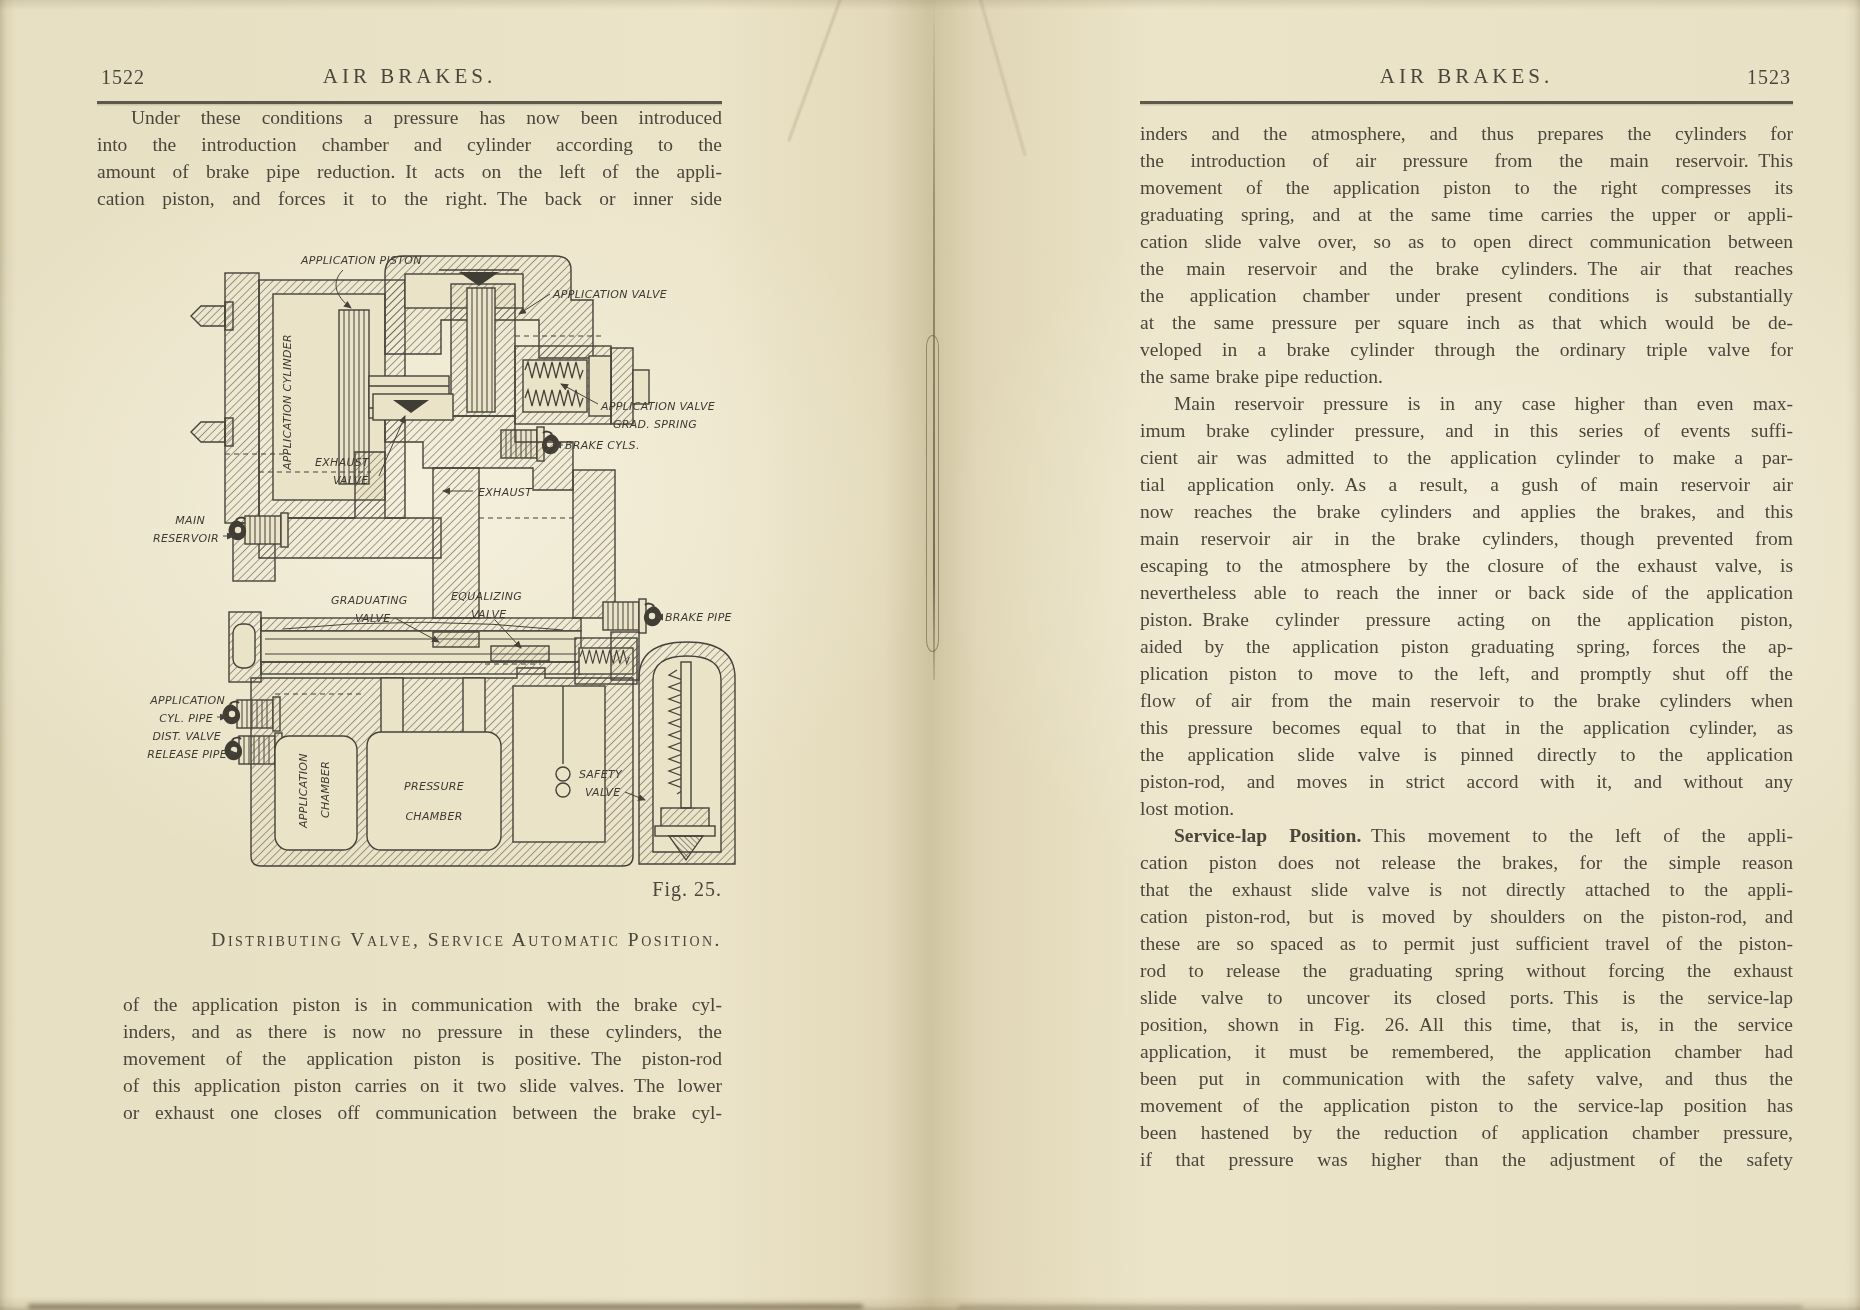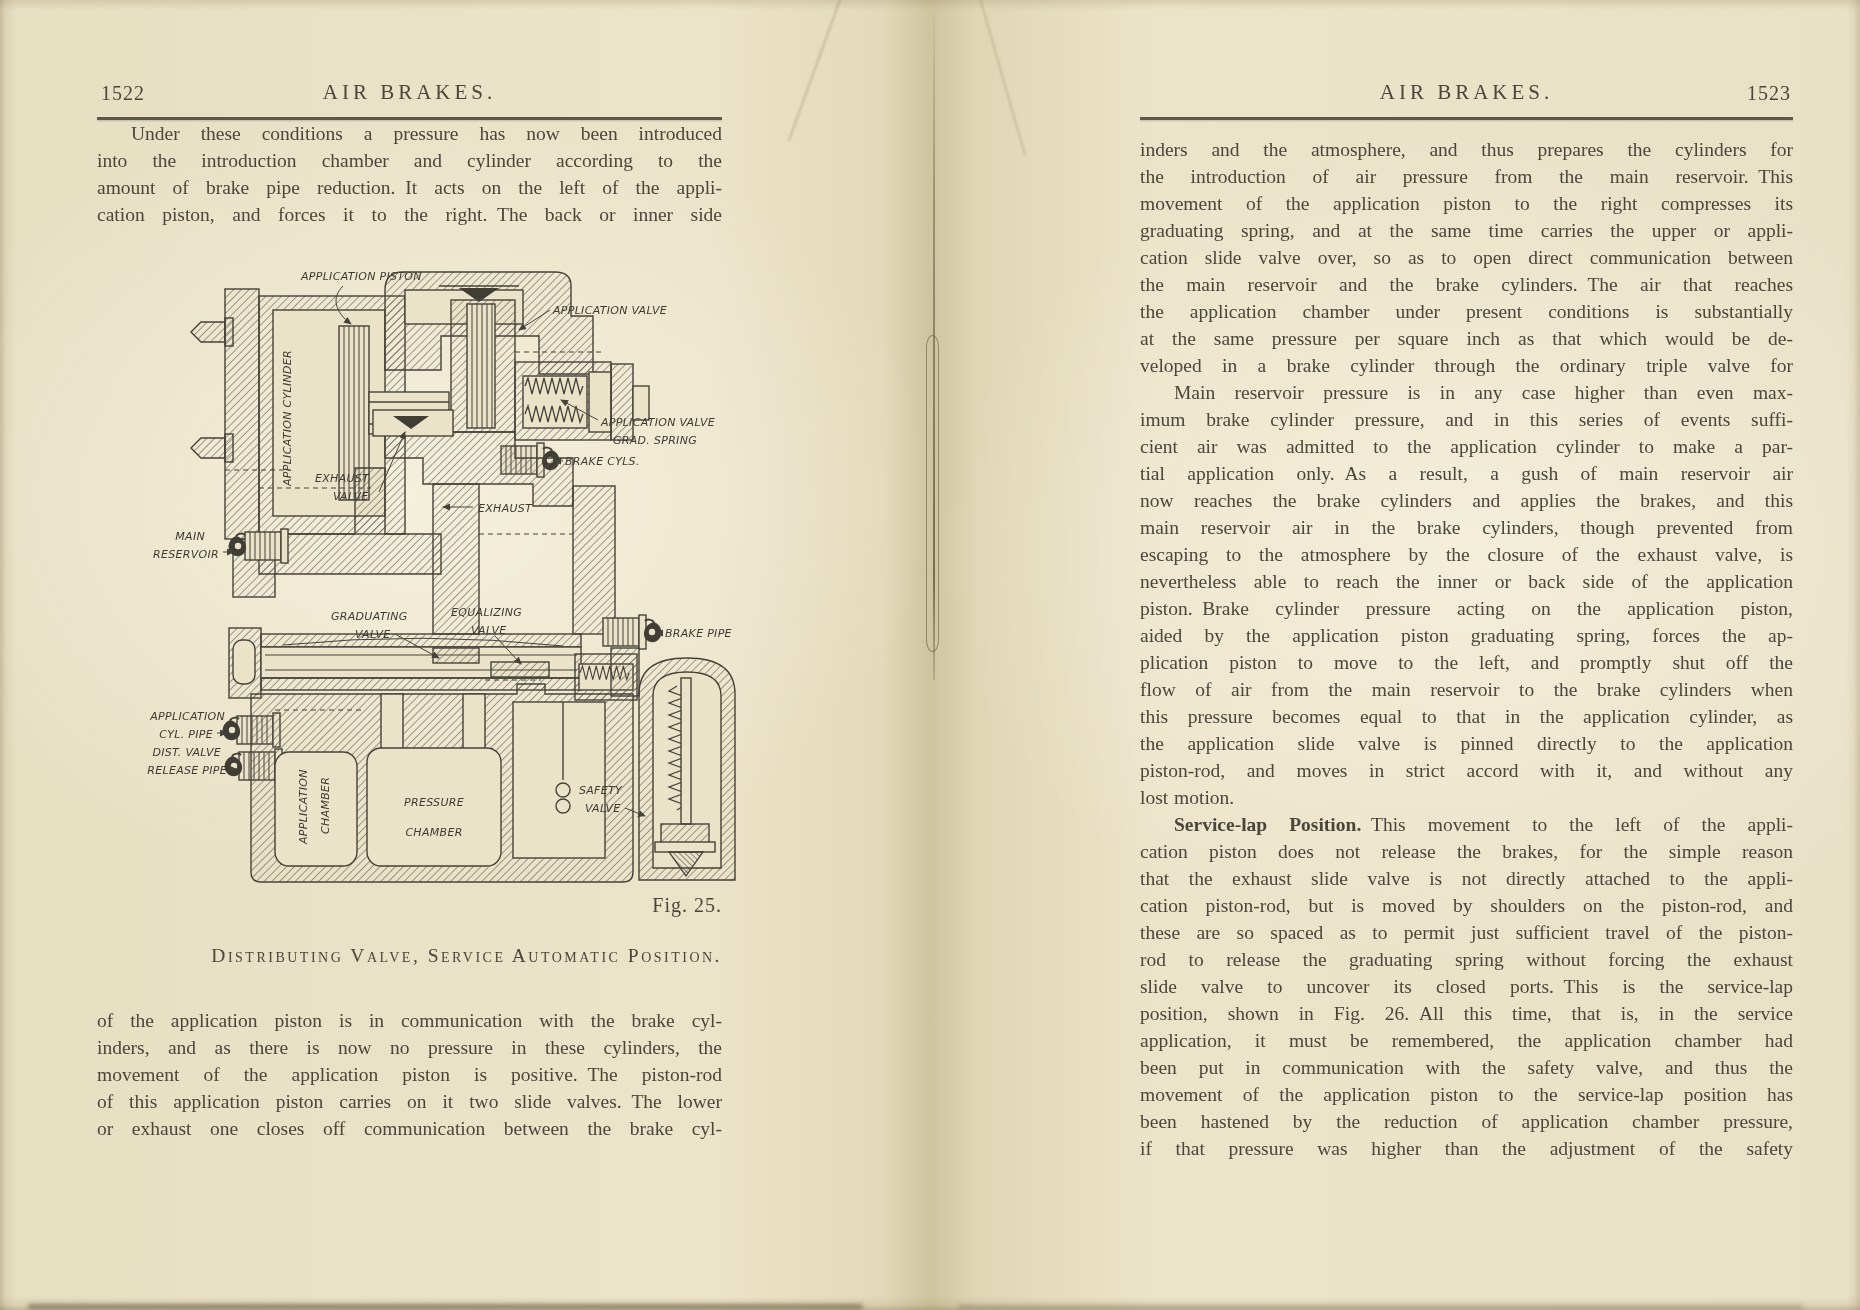--- a/index.html
+++ b/index.html
@@ -19,21 +19,21 @@
   .gutter-line{position:absolute;left:933px;top:0;width:2px;height:680px;
     background:linear-gradient(to bottom, rgba(80,65,40,0), rgba(80,65,40,.40) 30%, rgba(45,35,18,.55) 85%, rgba(45,35,18,.15));
     filter:blur(.4px);}
   .thread{position:absolute;left:926px;top:335px;width:11px;height:315px;
     border:1.6px solid rgba(86,70,44,.50);border-radius:50%/12px;background:transparent;}
   .crease-a{position:absolute;left:815px;top:-14px;width:2px;height:160px;background:rgba(120,104,70,.30);transform:rotate(20deg);filter:blur(1.2px);}
   .crease-b{position:absolute;left:1000px;top:-16px;width:2px;height:175px;background:rgba(120,104,70,.26);transform:rotate(-16deg);filter:blur(1.2px);}
   .shadow-bl{position:absolute;left:28px;bottom:1px;width:835px;height:5px;background:rgba(60,48,28,.48);filter:blur(2px);border-radius:3px;}
   .shadow-br{position:absolute;left:958px;bottom:1px;width:845px;height:4px;background:rgba(60,48,28,.25);filter:blur(2px);border-radius:3px;}
 
-  .page{position:absolute;top:80px;}
+  .page{position:absolute;top:64px;}
   .page-left{left:97px;width:625px;}
   .page-right{left:1140px;width:653px;}
 
   .page-header{position:relative;height:30px;}
   .folio{position:absolute;top:2px;font-size:20px;letter-spacing:1px;}
   .page-left .folio{left:4px;}
   .page-right .folio{right:2px;}
   .running-title{position:absolute;left:0;right:0;top:0;text-align:center;font-size:21px;letter-spacing:4px;}
   .rule{margin-top:7px;height:2.5px;background:rgba(72,68,57,.88);box-shadow:0 1.5px 0 rgba(72,68,57,.18);}
 
@@ -41,21 +41,21 @@
   .para{margin:0;}
   .tline{text-align:justify;text-align-last:justify;}
   .tline.last{text-align-last:left;}
   .tline.indent{text-indent:34px;}
   .tline b{font-weight:bold;}
 
   .figwrap{position:relative;width:630px;height:656px;margin:6px 0 0 36px;}
   .figcap{text-align:right;margin-top:4px;}
   .fig-num{font-size:20px;letter-spacing:1px;}
   .fig-title{font-size:19.5px;font-variant:small-caps;letter-spacing:2.5px;margin-top:28px;}
-  .p2{margin-top:40px;}
+  .p2{margin-top:40px;margin-left:26px;}
 
   
   .hx{fill:url(#hxp);stroke:#45423a;stroke-width:1.4;}
   .paper{fill:#ebe3c8;stroke:#45423a;stroke-width:1.4;}
   .ln{fill:none;stroke:#45423a;stroke-width:1.4;}
   .thin{fill:none;stroke:#45423a;stroke-width:1;}
   .dash{fill:none;stroke:#45423a;stroke-width:1;stroke-dasharray:5 4;}
   .dark{fill:#403d35;stroke:none;}
   .flbl{font:italic 11px "DejaVu Sans",sans-serif;fill:#3d3a32;letter-spacing:.3px;}
 </style>
@@ -296,20 +296,21 @@
       <div class="para">
           <div class="tline">inders and the atmosphere, and thus prepares the cylinders for</div>
           <div class="tline">the introduction of air pressure from the main reservoir. This</div>
           <div class="tline">movement of the application piston to the right compresses its</div>
           <div class="tline">graduating spring, and at the same time carries the upper or appli-</div>
           <div class="tline">cation slide valve over, so as to open direct communication between</div>
           <div class="tline">the main reservoir and the brake cylinders. The air that reaches</div>
           <div class="tline">the application chamber under present conditions is substantially</div>
           <div class="tline">at the same pressure per square inch as that which would be de-</div>
           <div class="tline">veloped in a brake cylinder through the ordinary triple valve for</div>
+          <div class="tline last">the same brake pipe reduction.</div>
         </div>
       <div class="para">
           <div class="tline indent">Main reservoir pressure is in any case higher than even max-</div>
           <div class="tline">imum brake cylinder pressure, and in this series of events suffi-</div>
           <div class="tline">cient air was admitted to the application cylinder to make a par-</div>
           <div class="tline">tial application only. As a result, a gush of main reservoir air</div>
           <div class="tline">now reaches the brake cylinders and applies the brakes, and this</div>
           <div class="tline">main reservoir air in the brake cylinders, though prevented from</div>
           <div class="tline">escaping to the atmosphere by the closure of the exhaust valve, is</div>
           <div class="tline">nevertheless able to reach the inner or back side of the application</div>

